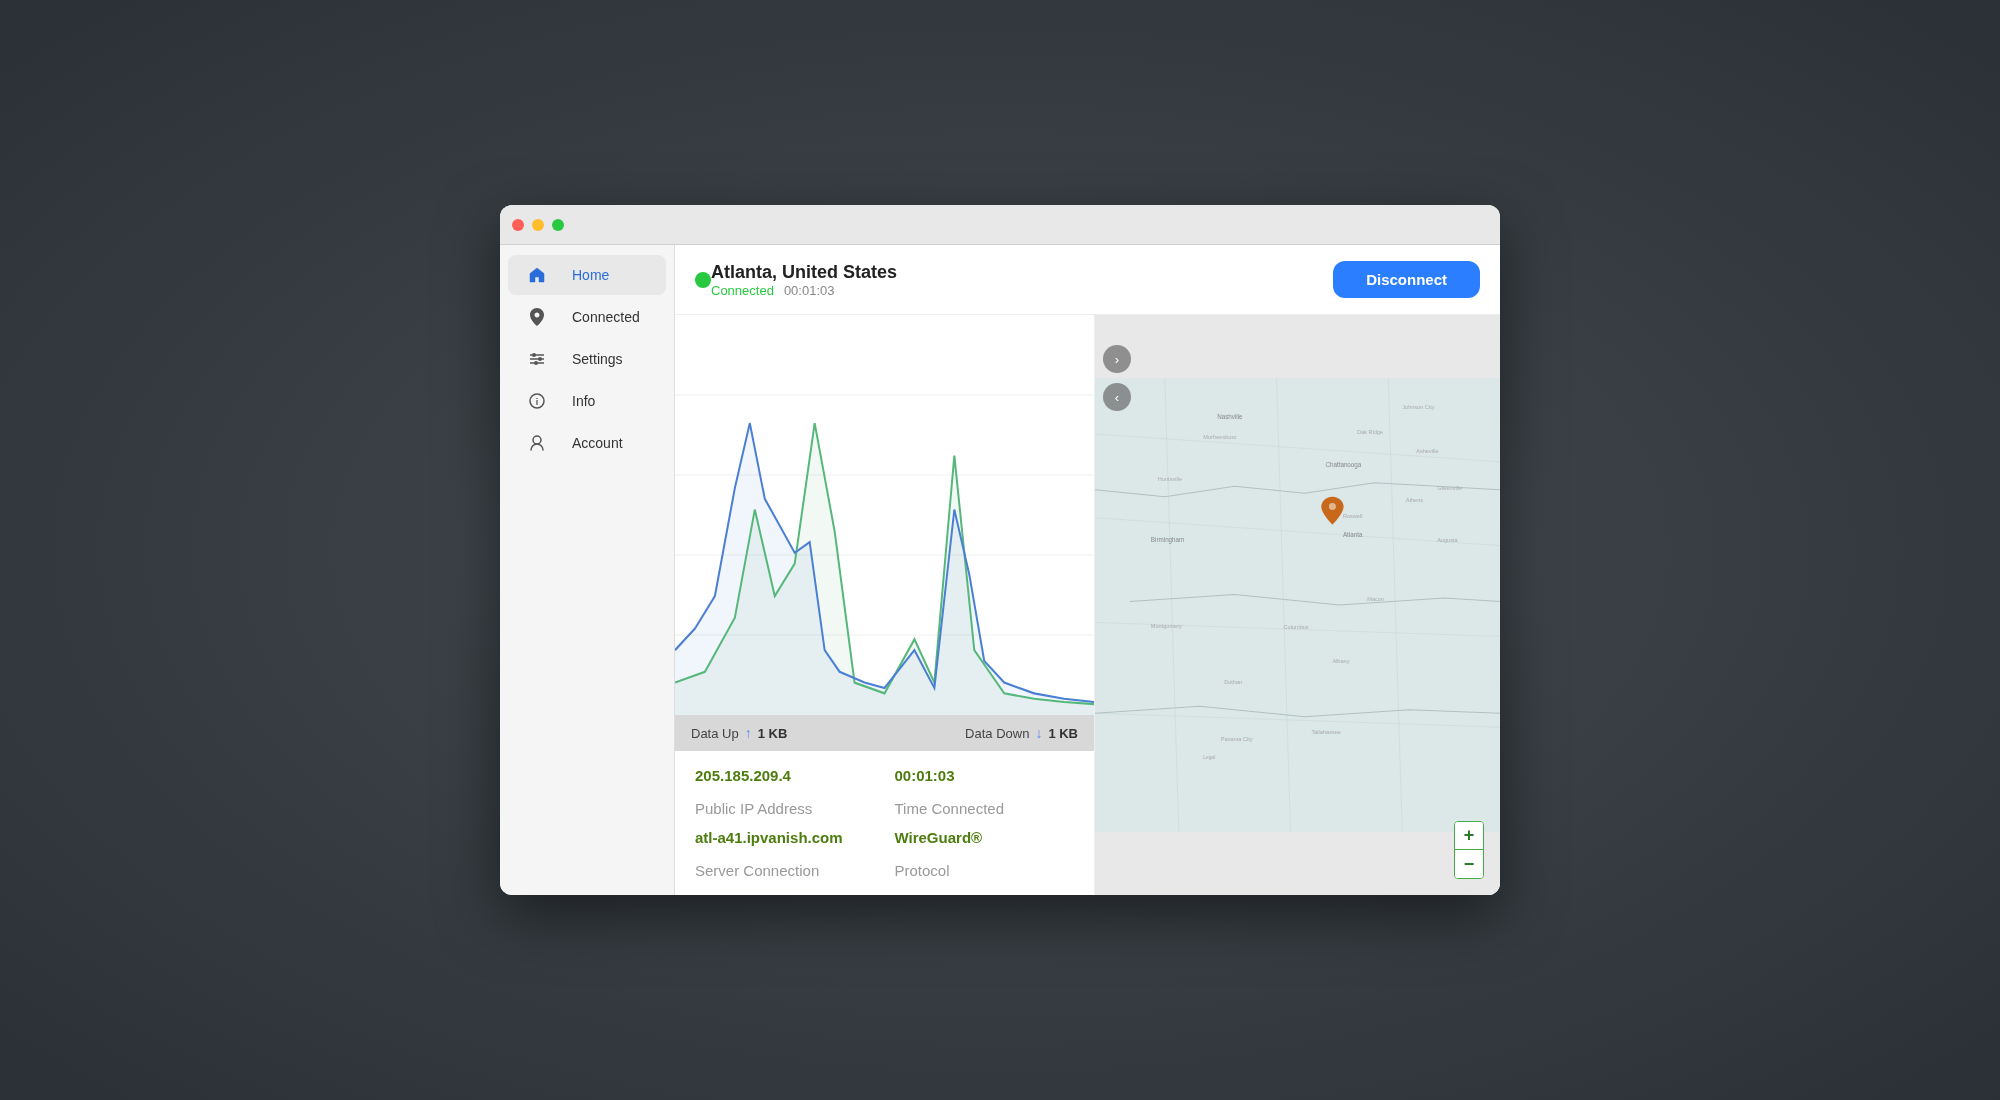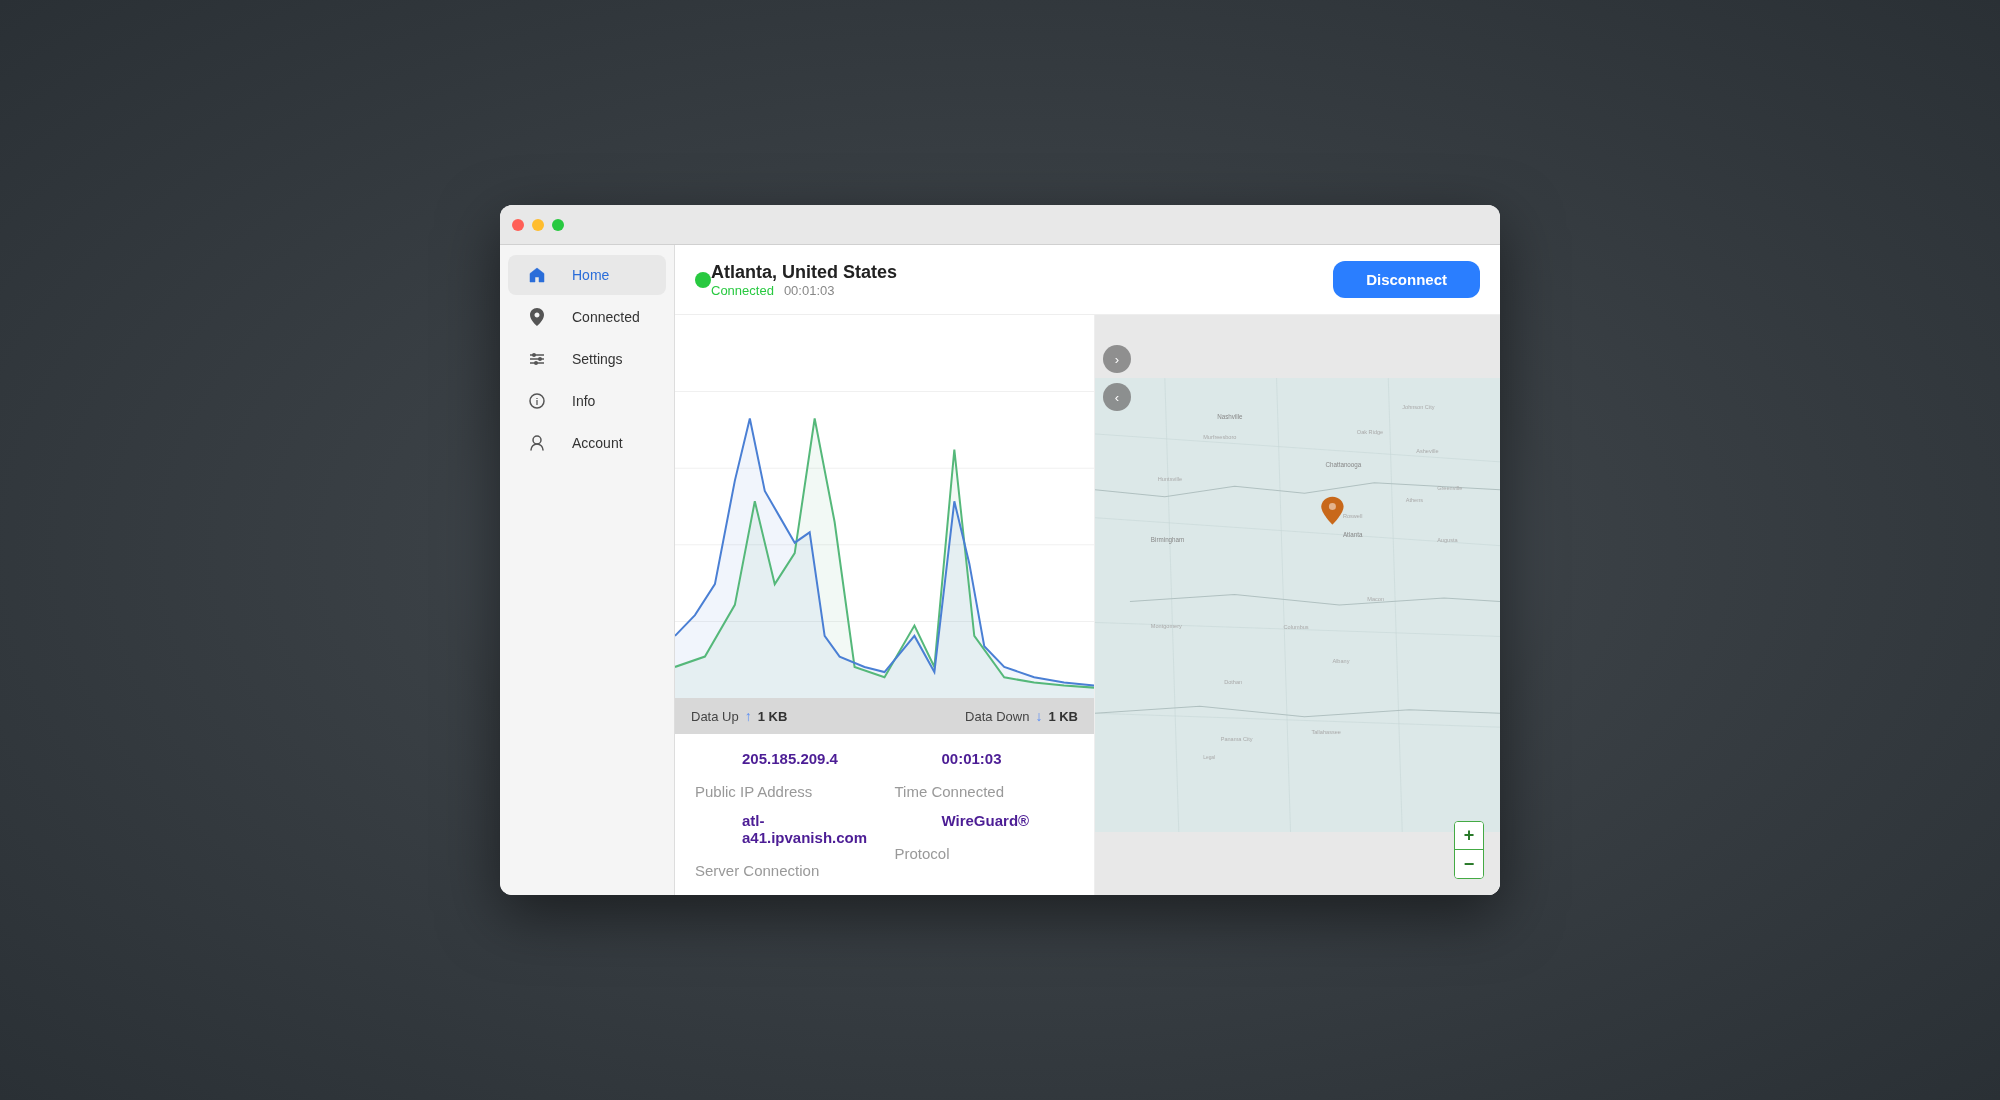--- a/index.html
+++ b/index.html
@@ -234,22 +234,21 @@
       display: grid;
       grid-template-columns: 1fr 1fr;
       gap: 12px 20px;
     }
 
     .info-item {}
 
     .info-value {
       font-size: 15px;
       font-weight: 600;
-      color: #4c1d95;
-      margin-left: 47px;
+      color: #4d7c0f;
     }
 
     .info-label {
       font-size: 15px;
       color: #999;
       margin-top: 16px;
     }
 
     
     .map-panel {

